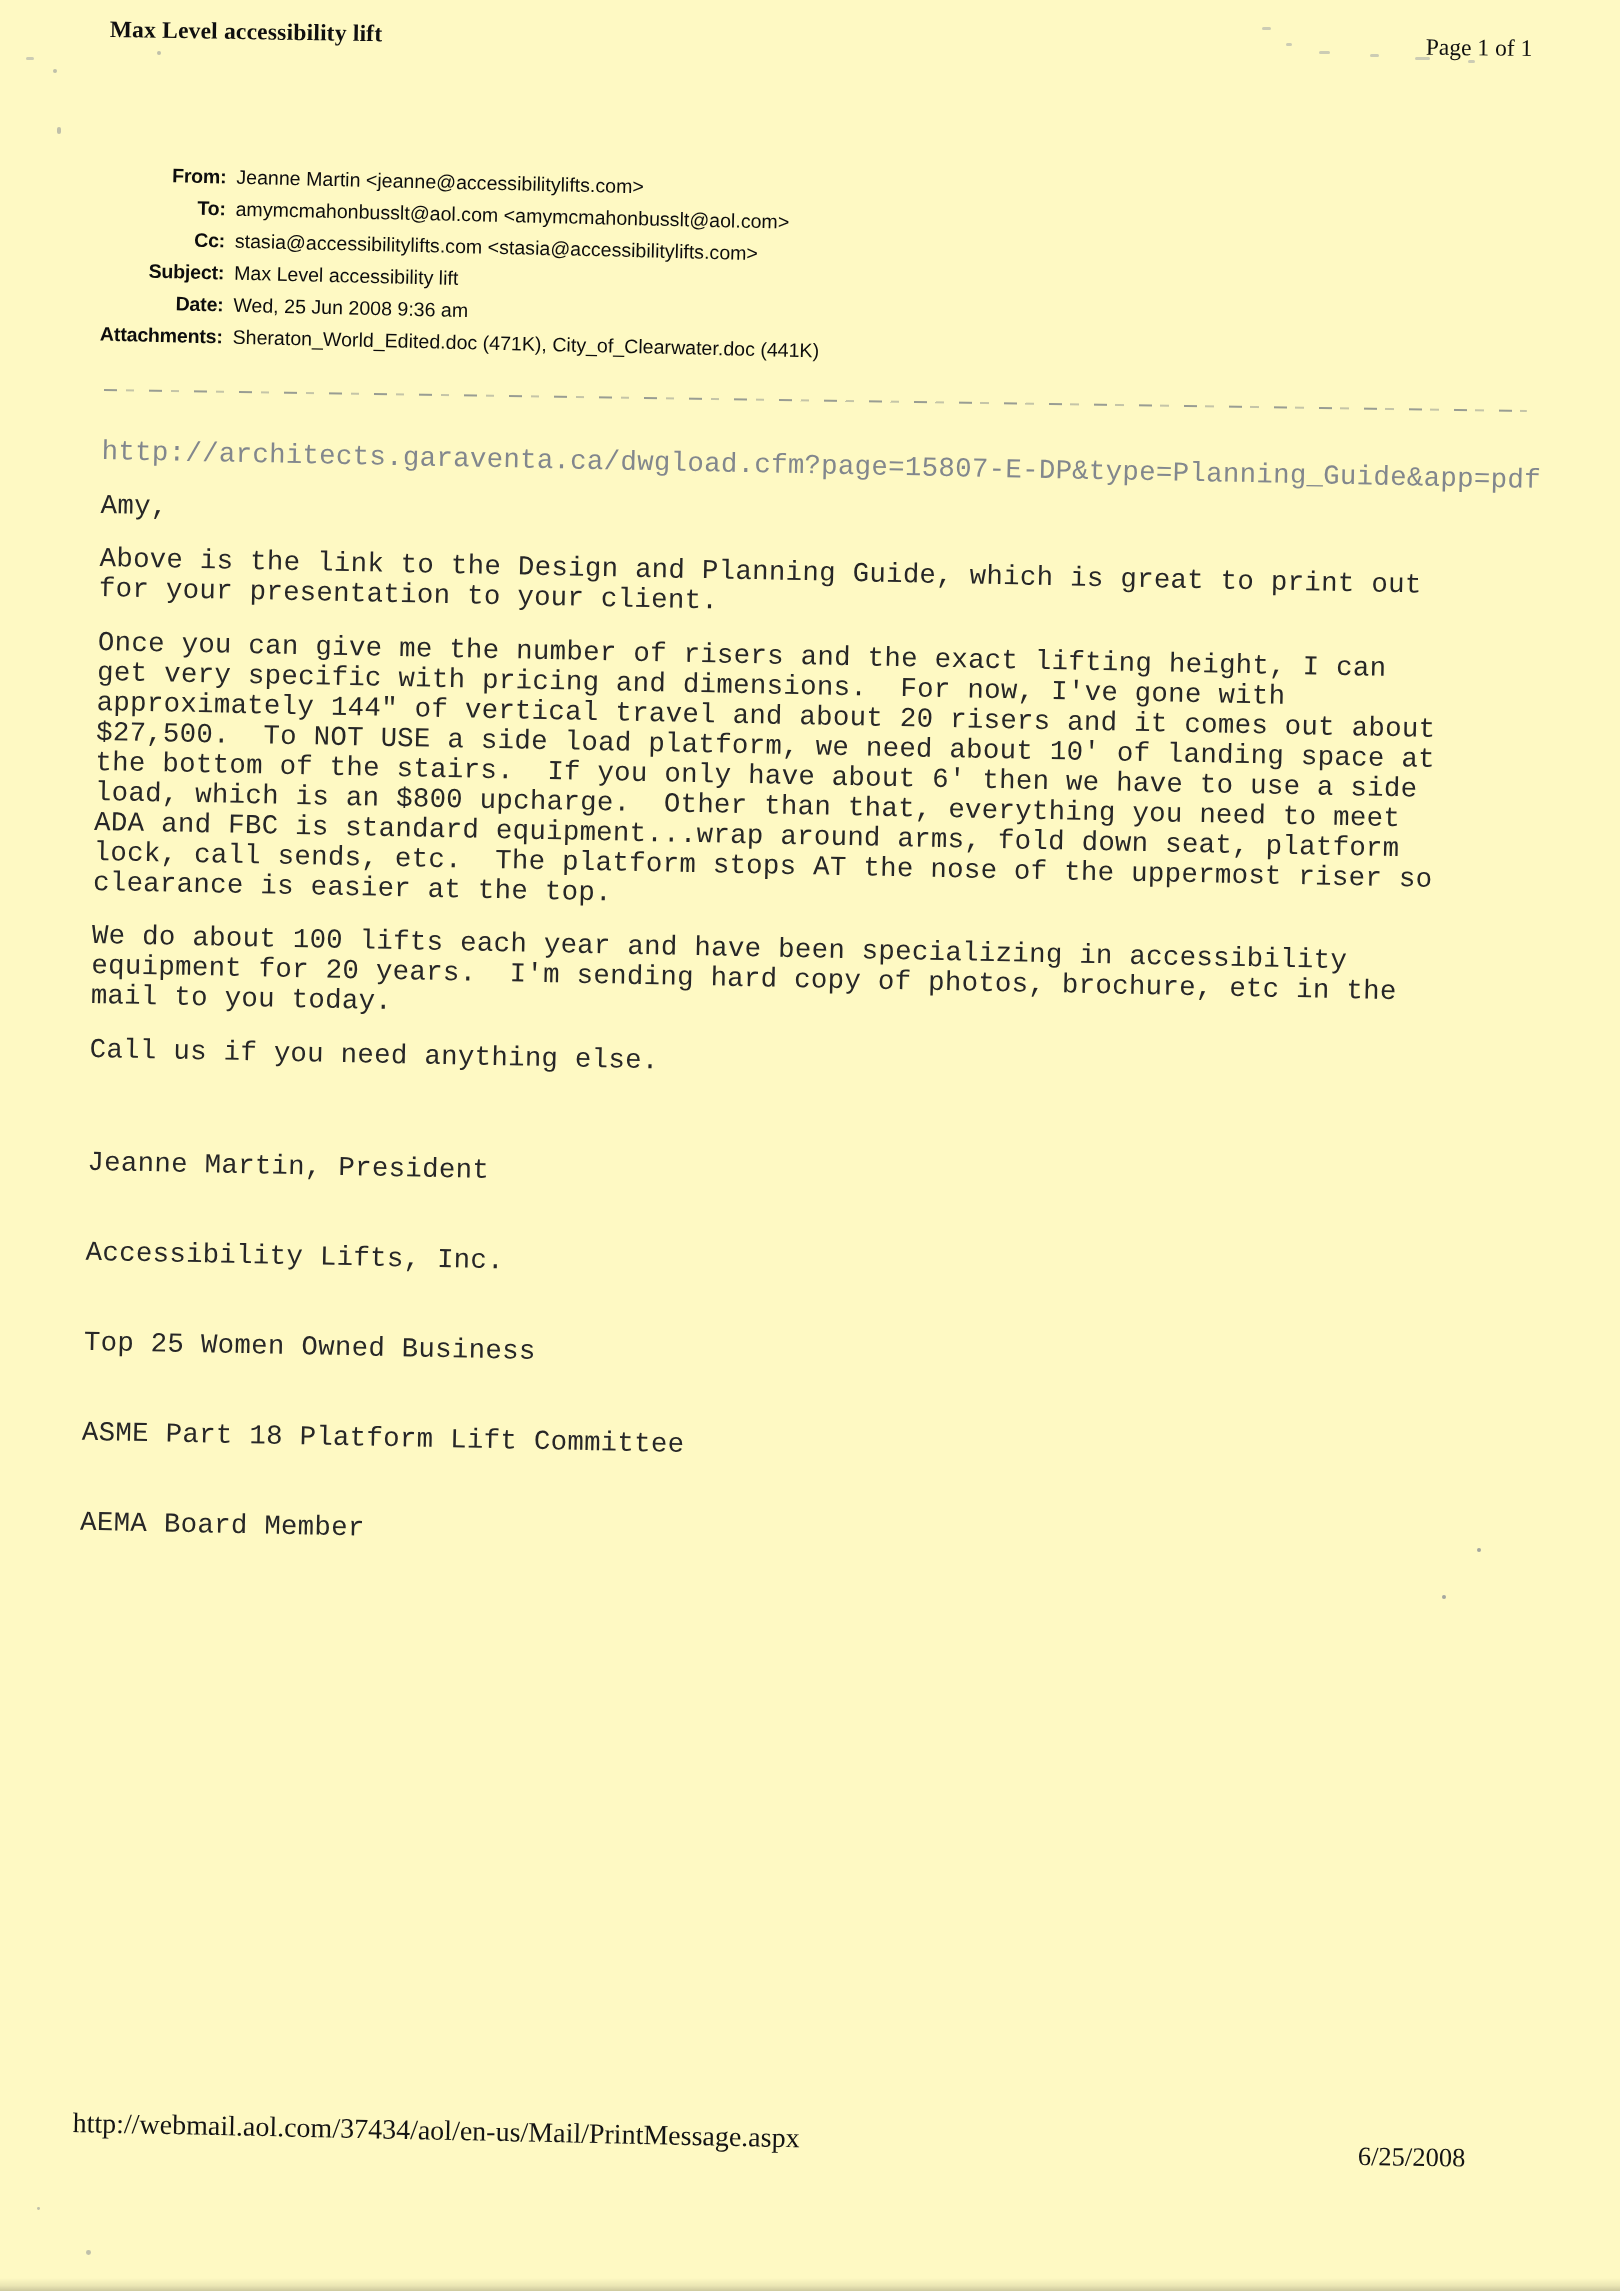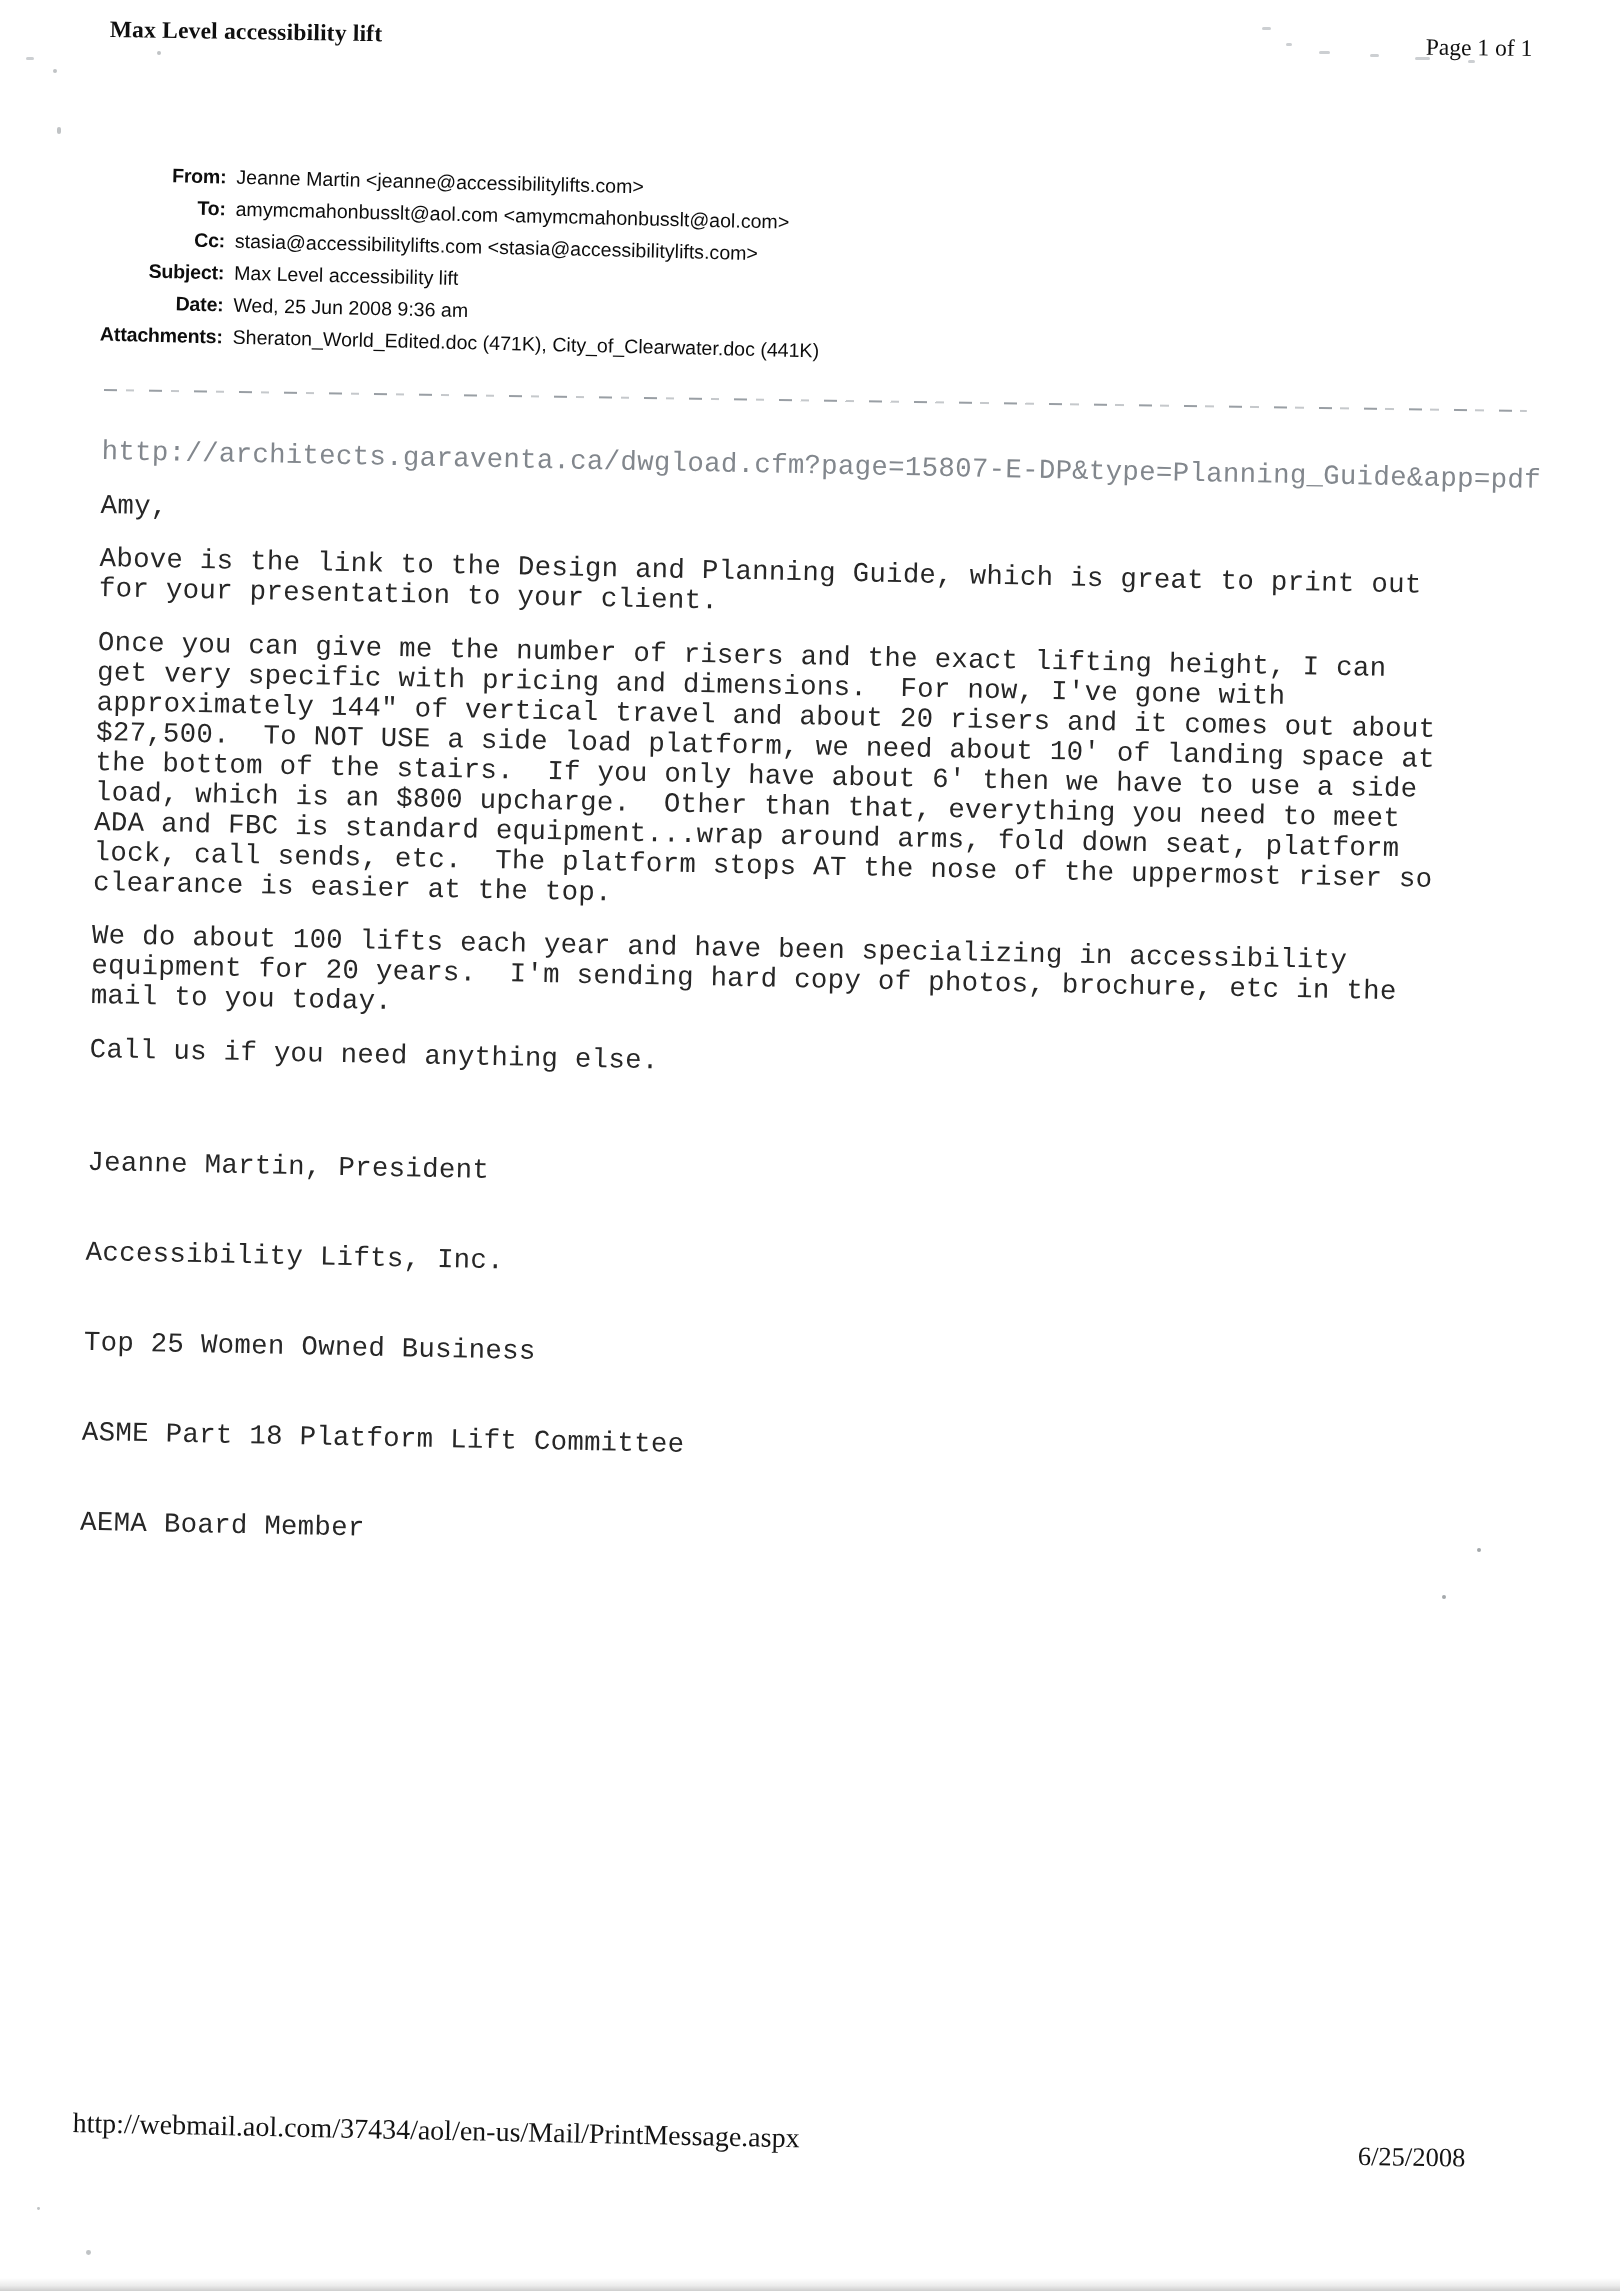--- a/index.html
+++ b/index.html
@@ -1,19 +1,19 @@
 <!DOCTYPE html>
 <html><head>
 <meta charset="utf-8">
 <style>
   html, body { margin:0; padding:0; background:#d9d9d9; }
   .page {
     position:relative;
     width:1620px; height:2292px;
-    background:#ffffff;
+    background:#fef9c3;
     overflow:hidden;
     font-family:"Liberation Serif", serif;
     color:#1b1b1b;
   }
 
   
   .doc-title {
     position:absolute; left:110px; top:15.7px;
     font-size:23.5px; font-weight:bold; color:#101010;
     transform:rotate(0.9deg); transform-origin:0 0;

